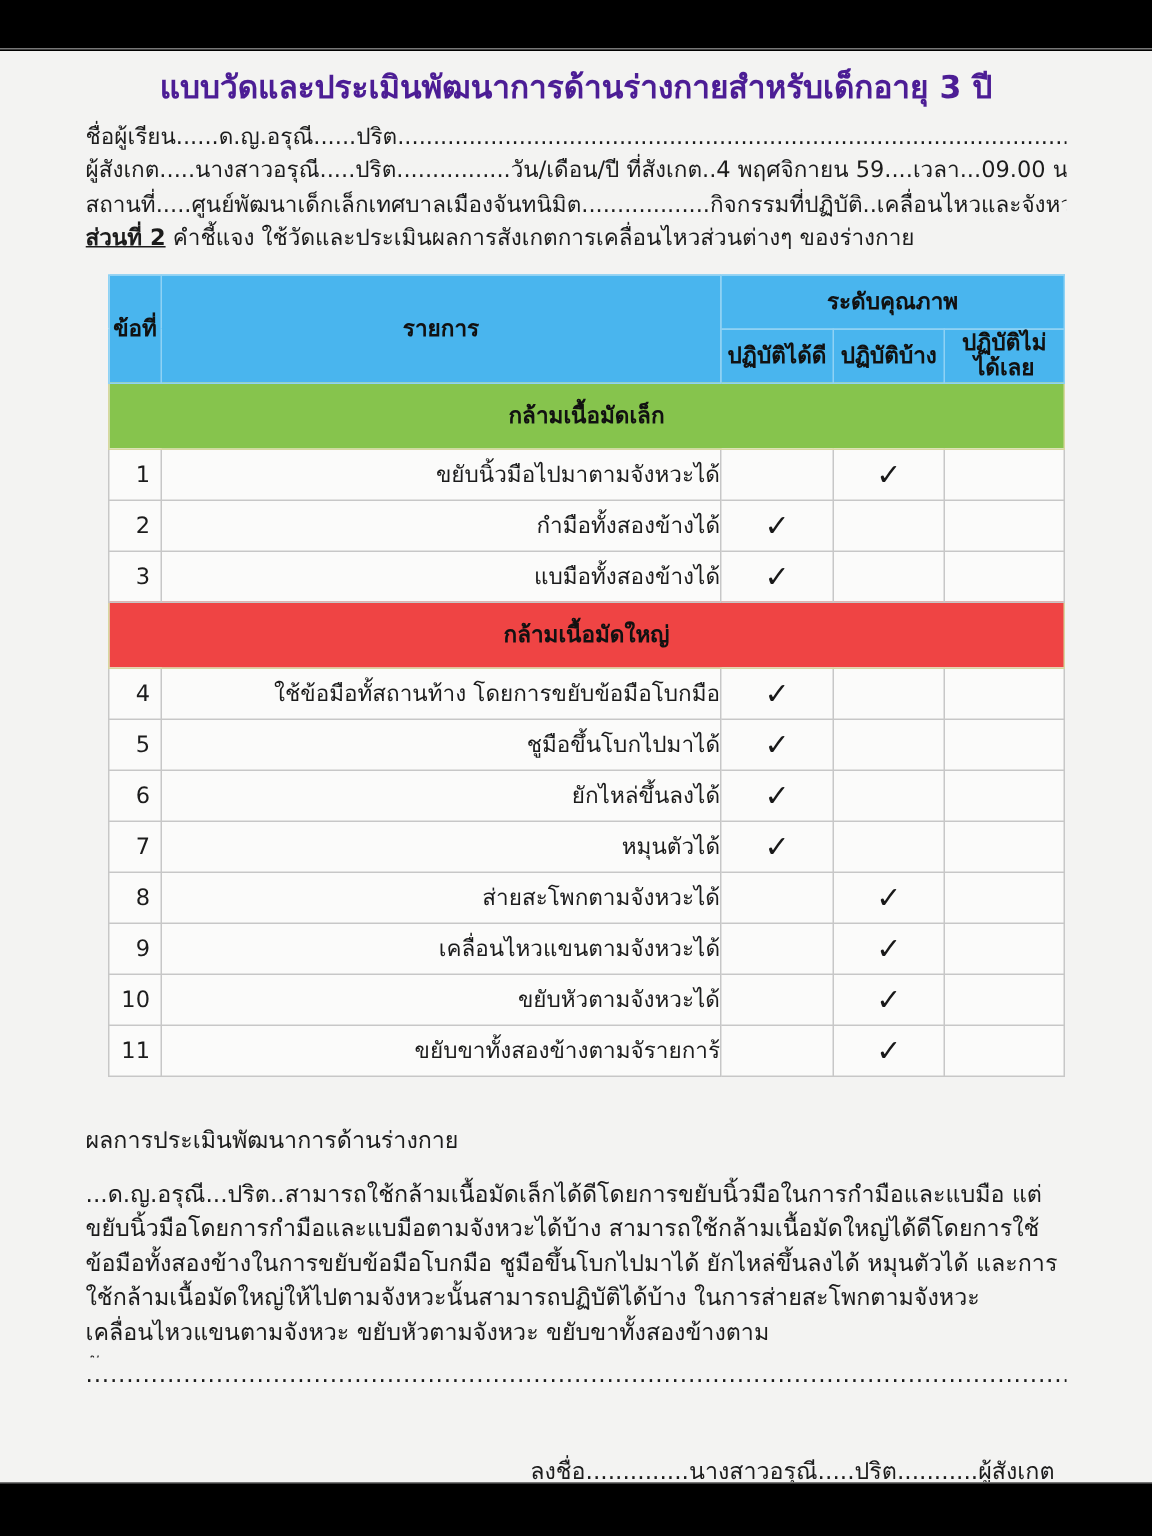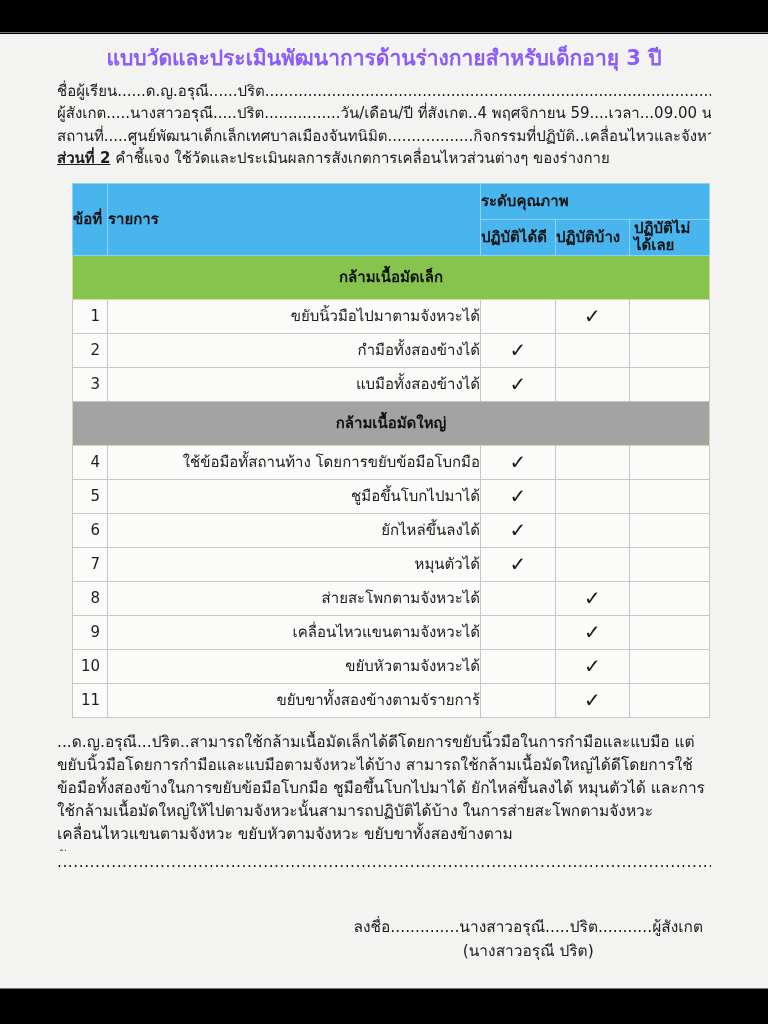--- a/index.html
+++ b/index.html
@@ -6,27 +6,27 @@
     --blue:#49b5ee; --green:#86c44d; --yellow:#f8f440;
     --page:#f3f3f2; --ink:#1c1c1c; --line:#c7c7c7;
   }
   *{margin:0;padding:0;box-sizing:border-box;}
   html,body{width:768px;height:1024px;overflow:hidden;}
   body{background:#000;font-family:"DejaVu Sans","Liberation Sans",sans-serif;color:var(--ink);}
   .letterbox{position:absolute;left:0;width:768px;background:#000;}
   .letterbox.top{top:0;height:33px;border-bottom:1px solid #777;}
   .letterbox.bottom{top:988px;height:36px;border-top:1px solid #777;}
   .page{position:absolute;top:34px;left:0;width:768px;height:954px;background:var(--page);padding:9px 57px 0 57px;}
-  .doc-title{text-align:center;font-size:21px;font-weight:bold;line-height:30px;margin-bottom:7px;color:#8b5cf6;}
+  .doc-title{text-align:center;font-size:21px;font-weight:bold;line-height:30px;margin-bottom:7px;color:#4c1d95;}
   .tline{font-size:15px;line-height:22.4px;white-space:nowrap;overflow:hidden;}
   .sect{font-weight:bold;text-decoration:underline;}
   table{border-collapse:collapse;table-layout:fixed;width:637px;margin:13px 0 0 15px;background:#fdfdfd;}
   col.c0{width:35px;} col.c1{width:373px;} col.c2{width:75px;} col.c3{width:74px;} col.c4{width:80px;}
   th,td{border:1px solid var(--line);font-weight:normal;font-size:15px;vertical-align:middle;}
-  thead th{background:var(--blue);border-color:#8fd2f4;text-align:left;font-weight:600;color:#111;}
+  thead th{background:var(--blue);border-color:#8fd2f4;text-align:center;font-weight:600;color:#111;}
   thead tr.h1 th{height:36px;} thead tr.h2 th{height:36px;line-height:17px;}
   .th-none{overflow-wrap:anywhere;white-space:normal;padding:0 4px;}
   td.band{height:44px;text-align:center;font-weight:600;color:#111;border-color:#d7d7a0;}
   tbody td{height:34px;background:#fbfbfa;}
   td.c-no{text-align:right;padding-right:7px;}
   td.c-item{text-align:right;padding-left:8px;overflow:hidden;white-space:nowrap;}
   td.c-good,td.c-some,td.c-none{text-align:center;}
   td.checked{font-weight:bold;font-size:20px;color:#191919;}
   .result-heading{font-size:15.5px;margin-top:31px;line-height:23px;}
   .result-para{font-size:15.5px;line-height:23px;margin-top:13px;text-align:left;overflow:hidden;max-height:120px;}
@@ -87,21 +87,21 @@
           <td class="c-none"></td>
         </tr>
         <tr>
           <td class="c-no">3</td>
           <td class="c-item">แบมือทั้งสองข้างได้</td>
           <td class="c-good checked">✓</td>
           <td class="c-some"></td>
           <td class="c-none"></td>
         </tr>
         <tr>
-          <td colspan="5" class="band" style="background: #a3a3a3;">กล้ามเนื้อมัดใหญ่</td>
+          <td colspan="5" class="band" style="background: #ef4444;">กล้ามเนื้อมัดใหญ่</td>
         </tr>
         <tr>
           <td class="c-no">4</td>
           <td class="c-item">ใช้ข้อมือทั้สถานท้าง โดยการขยับข้อมือโบกมือ</td>
           <td class="c-good checked">✓</td>
           <td class="c-some"></td>
           <td class="c-none"></td>
         </tr>
         <tr>
           <td class="c-no">5</td>
@@ -148,20 +148,21 @@
         <tr>
           <td class="c-no">11</td>
           <td class="c-item">ขยับขาทั้งสองข้างตามจัรายการ้</td>
           <td class="c-good"></td>
           <td class="c-some checked">✓</td>
           <td class="c-none"></td>
         </tr>
       </tbody>
   </table>
 
+  <div class="result-heading">ผลการประเมินพัฒนาการด้านร่างกาย</div>
   <div class="result-para">...ด.ญ.อรุณี...ปริต..สามารถใช้กล้ามเนื้อมัดเล็กได้ดีโดยการขยับนิ้วมือในการกำมือและแบมือ แต่ขยับนิ้วมือโดยการกำมือและแบมือตามจังหวะได้บ้าง สามารถใช้กล้ามเนื้อมัดใหญ่ได้ดีโดยการใช้ข้อมือทั้งสองข้างในการขยับข้อมือโบกมือ ชูมือขึ้นโบกไปมาได้ ยักไหล่ขึ้นลงได้ หมุนตัวได้ และการใช้กล้ามเนื้อมัดใหญ่ให้ไปตามจังหวะนั้นสามารถปฏิบัติได้บ้าง ในการส่ายสะโพกตามจังหวะ เคลื่อนไหวแขนตามจังหวะ ขยับหัวตามจังหวะ ขยับขาทั้งสองข้างตามจังหวะ.....................................................................................................</div>
   <div class="dotline">..........................................................................................................................................................................................</div>
 
   <div class="sig">
     <div class="l1">ลงชื่อ..............นางสาวอรุณี.....ปริต...........ผู้สังเกต</div>
     <div class="l2">(นางสาวอรุณี  ปริต)</div>
   </div>
 </div>
 
 <div class="letterbox bottom"></div>

